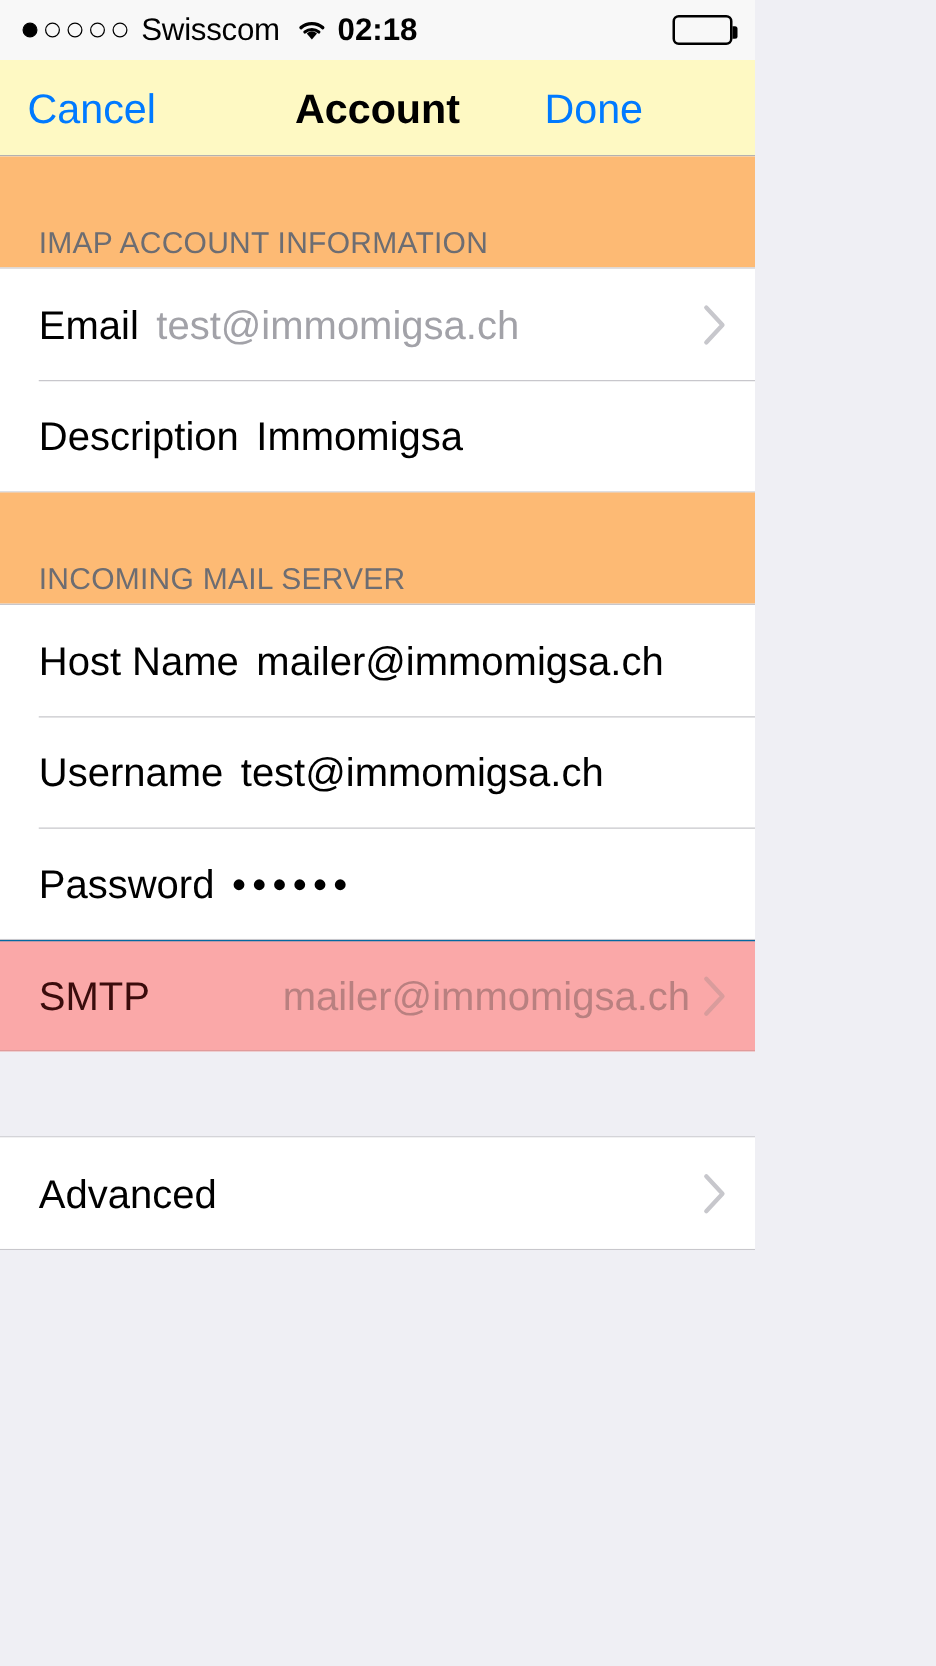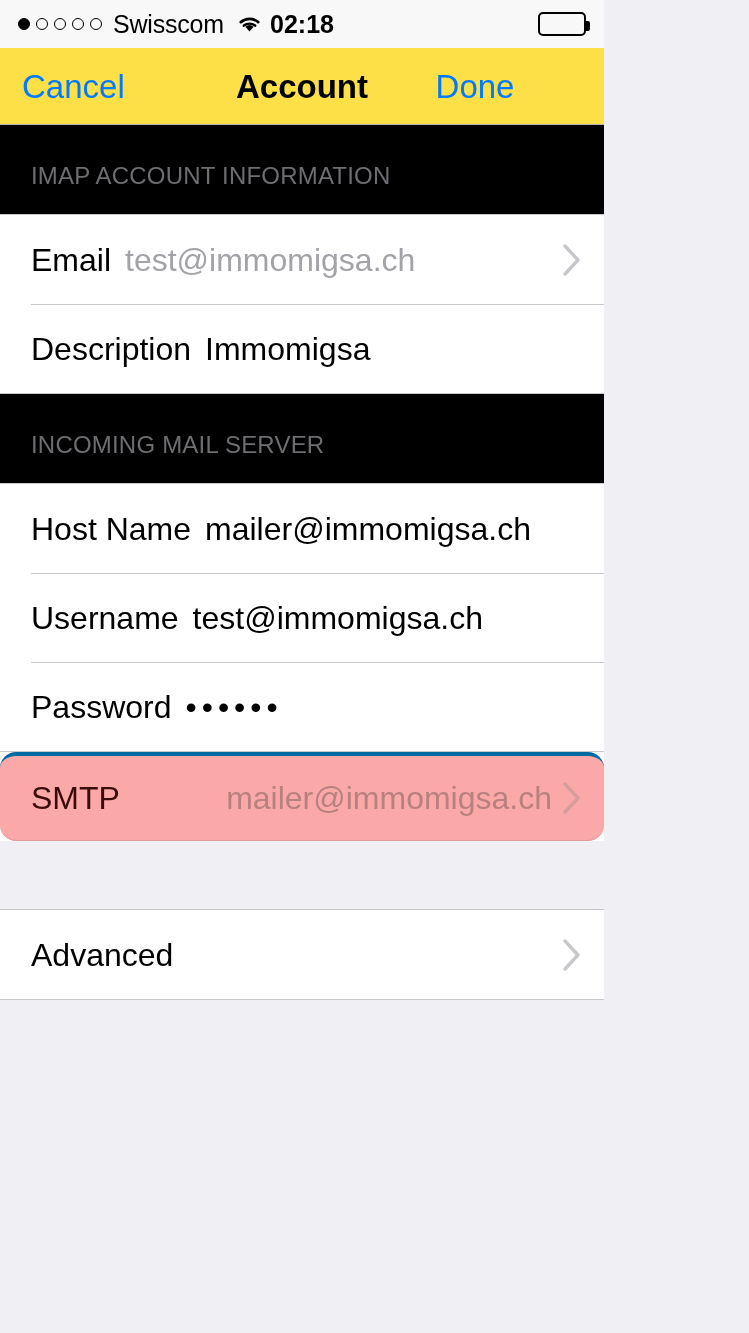--- a/index.html
+++ b/index.html
@@ -105,21 +105,21 @@
     top: 7px;
     width: 4px;
     height: 10px;
     background: #000;
     border-radius: 0 2px 2px 0;
   }
 
   
   .nav-bar {
     height: 77px;
-    background: #fde047;
+    background: #fef9c3;
     display: flex;
     align-items: center;
     padding: 0 22px;
     box-sizing: border-box;
     border-bottom: 1px solid #B2B2B2;
     flex: 0 0 auto;
   }
   .nav-btn {
     font-size: 33px;
     color: #007AFF;
@@ -143,24 +143,24 @@
   }
 
   
   .content {
     flex: 1 1 auto;
     background: #EFEFF4;
     overflow: hidden;
   }
   .section-header {
     height: 89px;
-    background: #000000;
+    background: #fdba74;
     display: flex;
     align-items: flex-end;
-    padding: 0 0 24px 31px;
+    padding: 0 0 5px 31px;
     box-sizing: border-box;
     font-size: 24px;
     color: #6D6D72;
     letter-spacing: 0.2px;
     white-space: nowrap;
   }
   .section-gap {
     background: #EFEFF4;
   }
   .group {
@@ -213,23 +213,22 @@
   .bullets {
     font-size: 32px;
     color: #000;
     letter-spacing: 5px;
     line-height: 1;
   }
 
   
   .row.highlight {
     background: #FAA8A8;
-    border-top: 4px solid #0369a1;
+    border-top: 1px solid #0369a1;
     border-bottom: 1px solid #E09A9A;
-    border-radius: 16px;
   }
   .row.highlight .row-label { color: #3A0C0C; }
   .row.highlight .row-value { color: #B98080; }
 
   .group.highlight-group {
     border-top: none;
     border-bottom: none;
   }
 </style>
 </head>

